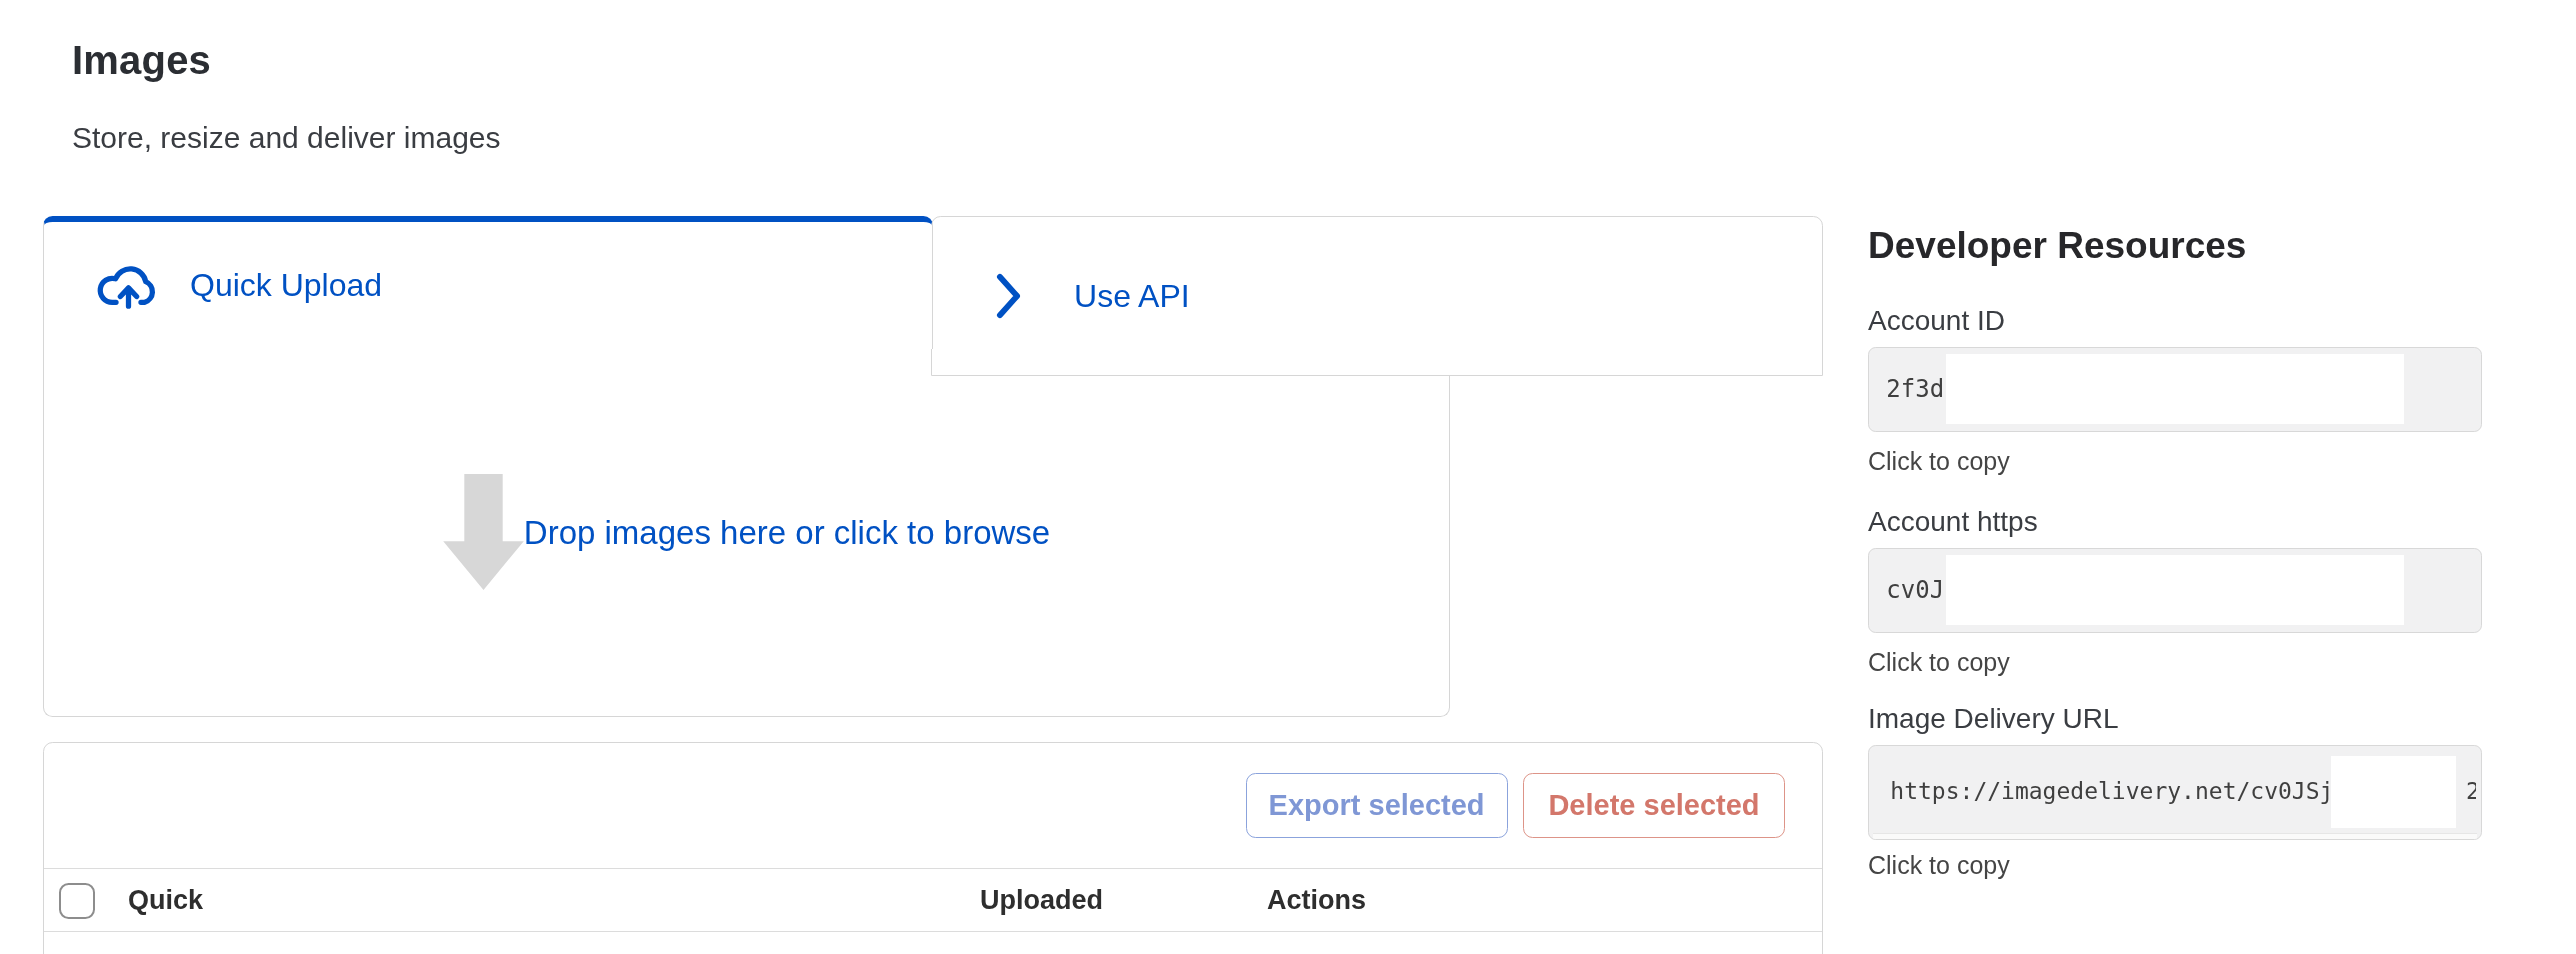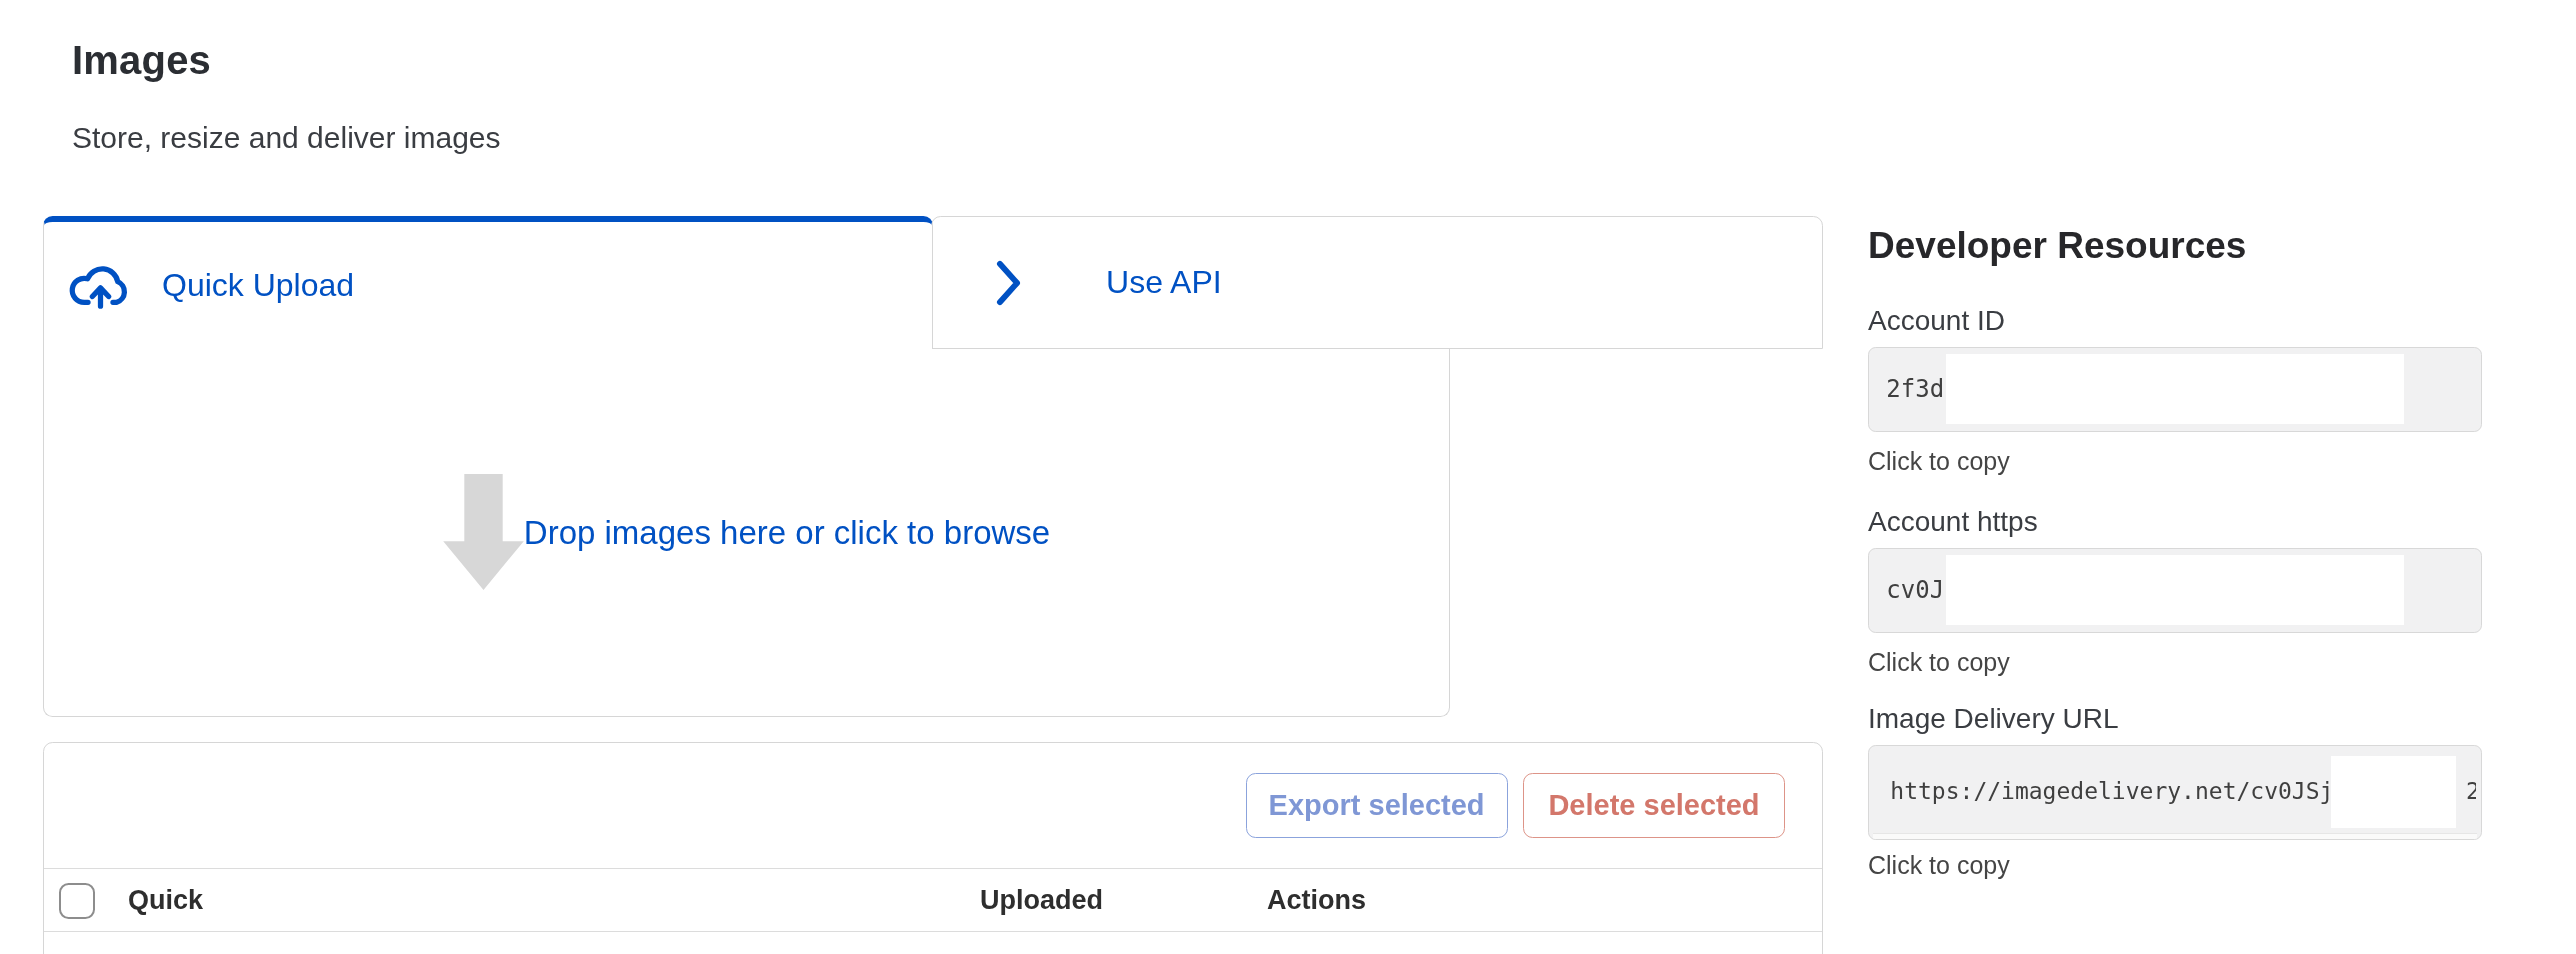--- a/index.html
+++ b/index.html
@@ -26,26 +26,26 @@
     display:flex;
   }
   .tab {
     display:flex; align-items:center; cursor:pointer; background:#fff;
   }
   .tab-active {
     width:890px; height:133px;
     border-top:6.7px solid #0051c3;
     border-left:1.9px solid #d6d6d6; border-right:1.9px solid #d6d6d6;
     border-radius:9.6px 9.6px 0 0;
-    padding-left:24px; z-index:2;
+    padding-left:52px; z-index:2;
   }
   .tab-inactive {
-    width:892px; height:133px; margin-left:-1.9px;
+    width:892px; height:160px; margin-left:-1.9px;
     border:1.9px solid #d6d6d6; border-radius:9.6px 9.6px 0 0;
-    padding-left:63px; z-index:1;gap:32px;
+    padding-left:63px; z-index:1;
   }
   .tab-label { font-size:32px; color:#0051c3; }
   .tab-active .icon-wrap { margin-right:29px; display:flex; align-items:center; }
   .tab-inactive .icon-wrap { margin-right:52px; display:flex; align-items:center; }
 
   
   .drop-panel {
     position:absolute; left:43px; top:349px; width:1407px; height:368px;
     border-left:1.9px solid #d6d6d6; border-right:1.9px solid #d6d6d6; border-bottom:1.9px solid #d6d6d6;
     border-radius:0 0 9.6px 9.6px; background:#fff;

